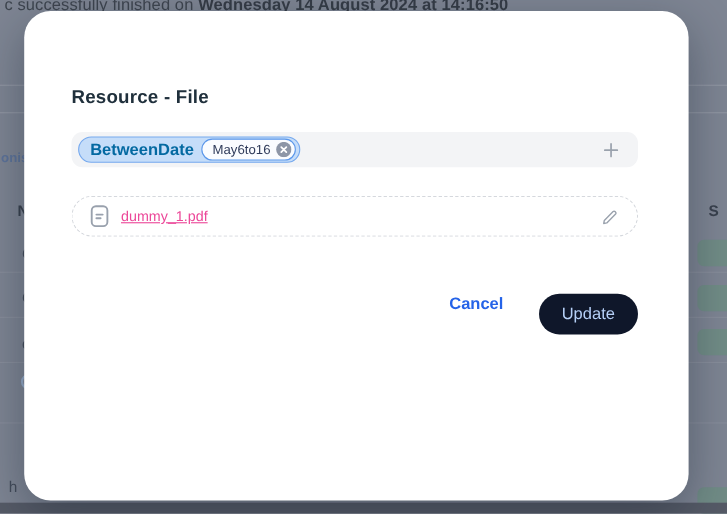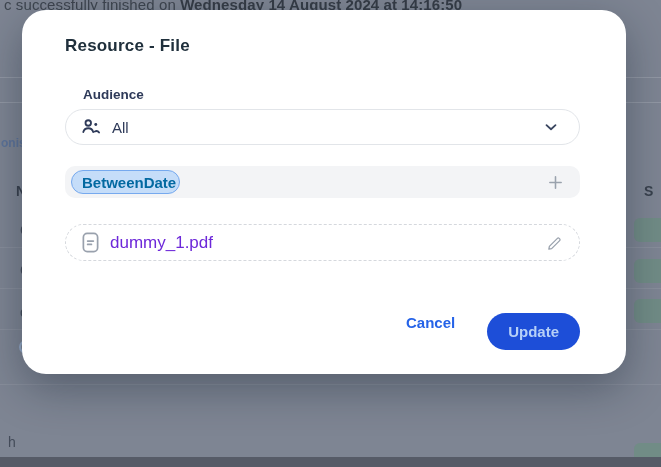--- a/index.html
+++ b/index.html
@@ -23,24 +23,24 @@
   .bg-head.left { left: 16px; } .bg-head.right { left: 644px; }
   .bg-cell { position: absolute; font-size: 14px; color: #434b59; }
   .bg-ring { position: absolute; top: 340px; left: 19px; width: 14px; height: 14px;
              border: 2px solid #94aac7; border-radius: 50%; }
   .bg-badge { position: absolute; left: 634px; width: 27px; height: 24px;
               background: #6e8d84; opacity: .85; border-radius: 6px 0 0 6px; }
   .bg-bottombar { position: absolute; top: 457px; left: 0; width: 100%; height: 10px; background: #565b67; }
 
   
   .modal {
-    position: absolute; left: 22px; top: 10px; width: 604px; height: 364px;
+    position: absolute; left: 22px; top: 10px; width: 604px; height: 445px;
     background: #ffffff; border-radius: 24px;
     box-shadow: 0 14px 44px rgba(18,28,45,.38);
-    padding: 26px 46px 0 43px;
+    padding: 69px 46px 0 43px;
   }
   .modal-title { margin: 0; font-size: 17px; font-weight: 700; color: #20303c; letter-spacing: .2px; }
 
   .field-label { display: block; margin-left: 18px; font-size: 13.5px; font-weight: 700; color: #2e3a59; }
   .sec-audience { margin-top: 31px; }
   .sec-context  { margin-top: 21px; }
   .sec-file     { margin-top: 26px; }
 
   .audience-select {
     margin-top: 7px; height: 36px; width: 100%;
@@ -68,27 +68,27 @@
     padding: 0 3px 0 9px;
   }
   .tag-value { font-size: 12px; color: #2e3a59; }
   .icon-btn { display: flex; align-items: center; cursor: pointer; background: none; border: none; padding: 0; }
 
   .file-box {
     margin-top: 5px; height: 37px; width: 100%;
     border: 1.5px dashed #d5d8dd; border-radius: 20px;
     display: flex; align-items: center; gap: 10px; padding: 0 15px;
   }
-  .file-name { font-size: 17px; color: #6d28d9; }
+  .file-name { font-size: 13px; color: #ec4899; text-decoration: underline; }
   .file-box .edit { margin-left: auto; display: flex; cursor: pointer; }
 
   .actions { margin-top: 52px; display: flex; align-items: flex-start; justify-content: flex-end; gap: 26px; }
   .btn-cancel { background: none; border: none; font-family: inherit; font-size: 15px; font-weight: 700; color: #2563e8; cursor: pointer; }
-  .btn-update { background: #1d4ed8; border: none; border-radius: 19px; font-family: inherit;
-                font-size: 15px; font-weight: 700; color: #b6d0f7; padding: 10px 21px; cursor: default; }
+  .btn-update { background: #0f172a; border: none; border-radius: 19px; font-family: inherit;
+                font-size: 15px; font-weight: 400; color: #b6d0f7; padding: 10px 21px; cursor: default; }
 </style>
 </head>
 <body>
 
 <div class="screen">
 
   <div class="bg-status">
     <span>c successfully finished on </span><span class="bold">Wednesday 14 August 2024 at 14:16:50</span>
   </div>
   <div class="bg-divider d1"></div>
@@ -110,44 +110,34 @@
 
   <div class="bg-badge" style="top:218px;"></div>
   <div class="bg-badge" style="top:259px;"></div>
   <div class="bg-badge" style="top:299px;"></div>
   <div class="bg-badge" style="top:443px;"></div>
   <div class="bg-bottombar"></div>
 
   <div class="modal">
     <h2 class="modal-title">Resource - File</h2>
 
-    <div class="sec-audience">
-      <span class="field-label">Audience</span>
-      <div class="audience-select">
-        <span style="display:flex;">
-          <svg width="22" height="22" viewBox="0 0 24 24" fill="none">
-            <circle cx="9" cy="7.6" r="3" stroke="#2e3a59" stroke-width="2"></circle>
-            <path d="M3.6 17.5a5.6 5.6 0 0 1 10.8 0" stroke="#2e3a59" stroke-width="2" stroke-linecap="round" fill="none"></path>
-            <circle cx="17.2" cy="9.2" r="1.6" fill="#2e3a59"></circle>
-            <path d="M16.2 16.9a3.6 3.6 0 0 1 4.6 1.2" stroke="#2e3a59" stroke-width="2" stroke-linecap="round" fill="none"></path>
-          </svg>
-        </span>
-        <span class="value-text">All</span>
-        <span class="chev">
-          <svg width="18" height="18" viewBox="0 0 24 24" fill="none">
-            <path d="M6 9.5l6 5.5 6-5.5" stroke="#3a4660" stroke-width="2.4" stroke-linecap="round" stroke-linejoin="round"></path>
-          </svg>
-        </span>
-      </div>
-    </div>
 
     <div class="sec-context">
       <div class="context-box">
         <span class="tag-outer">
           <span class="tag-name">BetweenDate</span>
+          <span class="tag-inner">
+            <span class="tag-value">May6to16</span>
+            <button class="icon-btn" title="">
+              <svg width="14" height="14" viewBox="0 0 14 14">
+                <circle cx="7" cy="7" r="7" fill="#8d96a7"></circle>
+                <path d="M4.7 4.7l4.6 4.6M9.3 4.7l-4.6 4.6" stroke="#ffffff" stroke-width="1.6" stroke-linecap="round"></path>
+              </svg>
+            </button>
+          </span>
         </span>
         <button class="icon-btn">
           <svg width="17" height="17" viewBox="0 0 24 24" fill="none">
             <path d="M12 4v16M4 12h16" stroke="#9aa2ad" stroke-width="2.2" stroke-linecap="round"></path>
           </svg>
         </button>
       </div>
     </div>
 
     <div class="sec-file">

